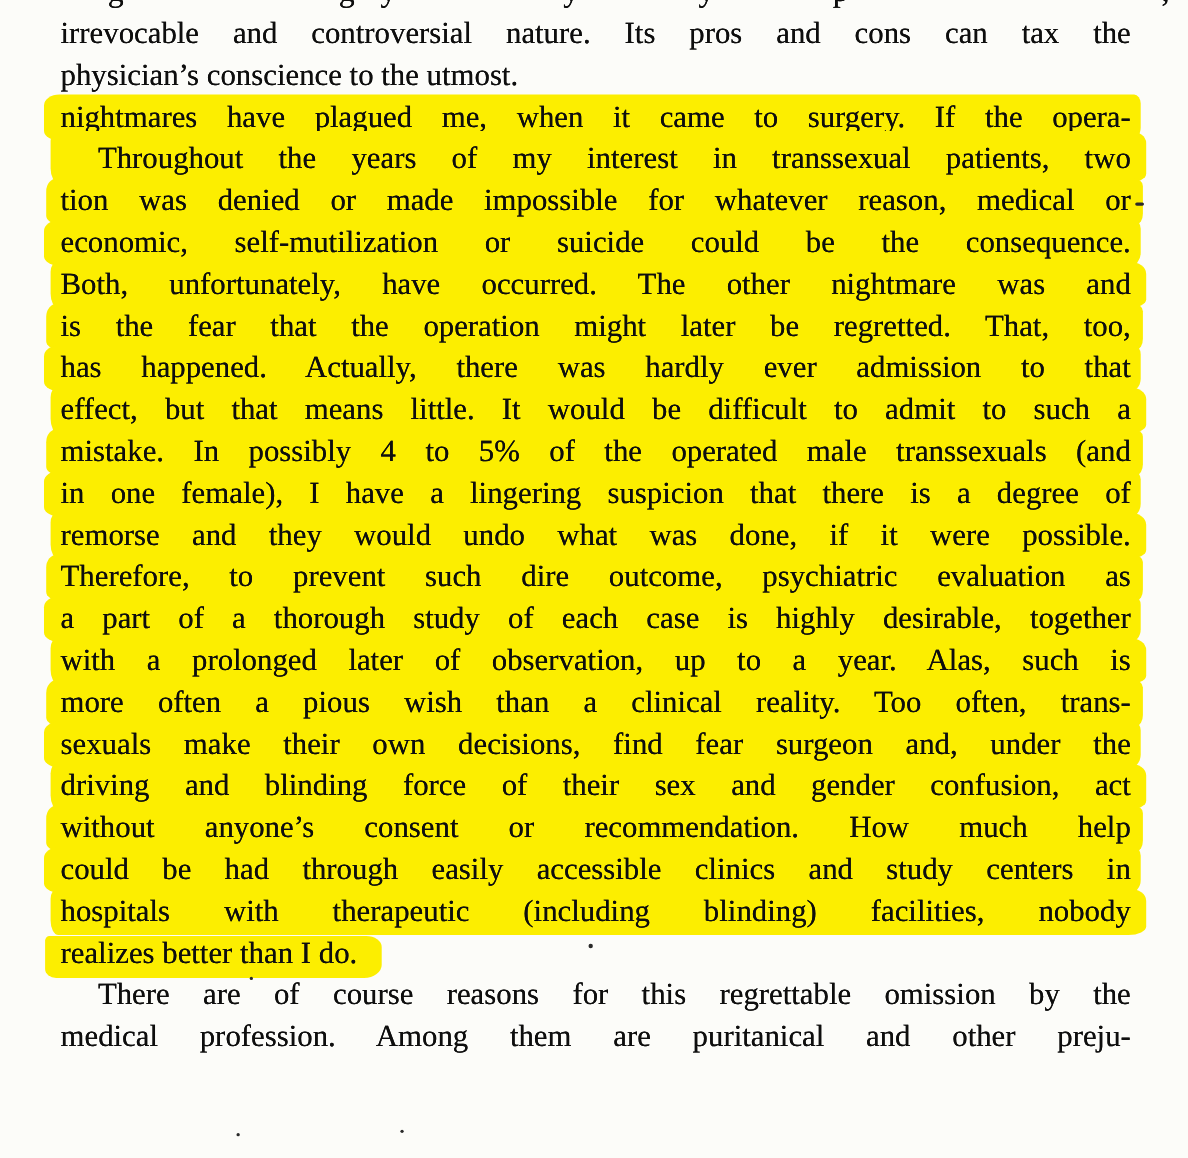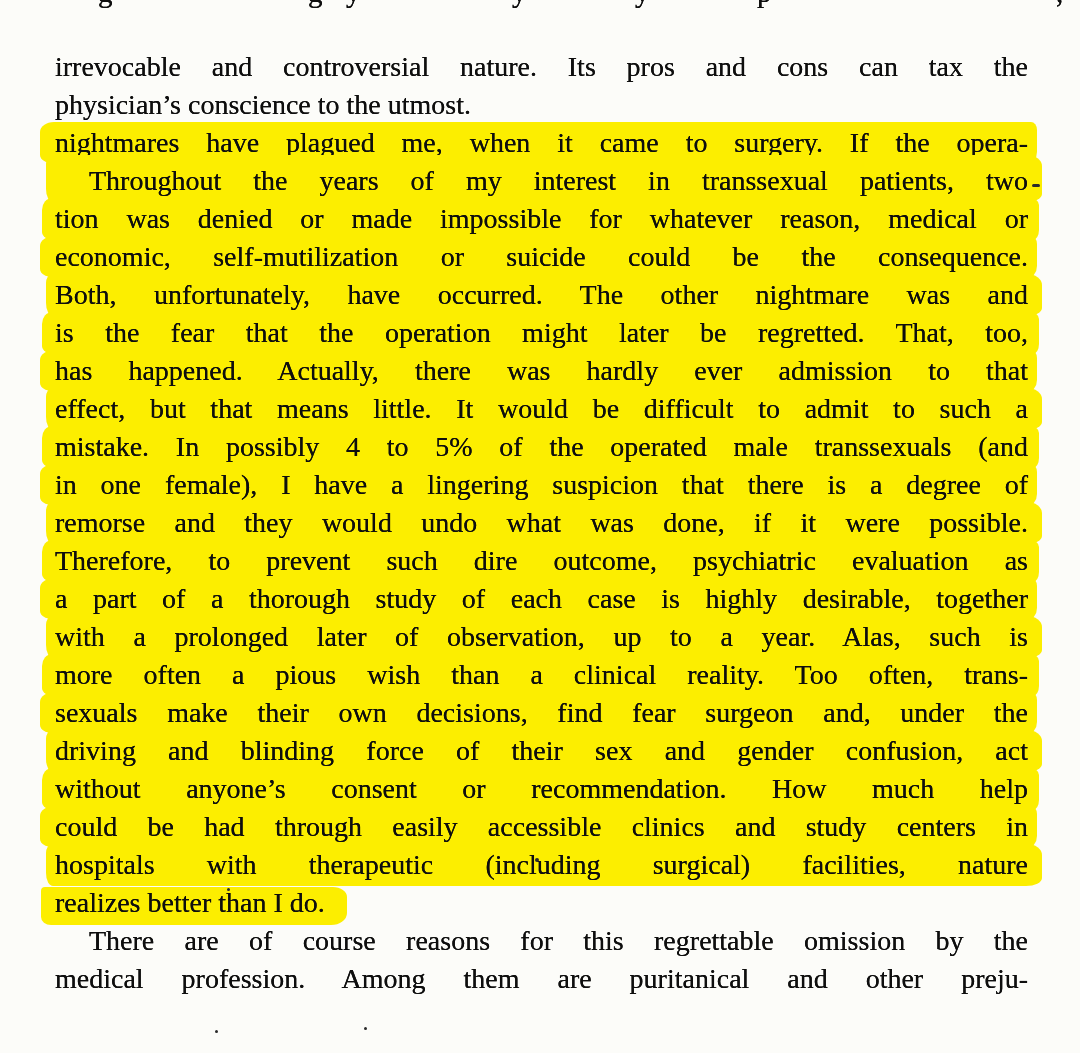--- a/index.html
+++ b/index.html
@@ -19,21 +19,21 @@
   .clip-strip{
     position:absolute;left:0;top:0;width:1080px;height:10px;
     overflow:hidden;
   }
   .clip-strip .frag{
     position:absolute;top:-24px;
     font-size:29px;line-height:33px;
     text-shadow:0 0 .5px #000;
   }
   .text-col{
-    position:absolute;left:55px;top:12px;width:973px;margin-top:36px;
+    position:absolute;left:55px;top:12px;width:973px;
   }
   .line{
     position:relative;
     height:38px;line-height:38px;
     font-size:28px;
     white-space:nowrap;
     text-shadow:0 0 .5px #111;
     z-index:0;
   }
   .justify{
@@ -99,21 +99,21 @@
       <div class="line hl justify">in one female), I have a lingering suspicion that there is a degree of</div>
       <div class="line hl justify">remorse and they would undo what was done, if it were possible.</div>
       <div class="line hl justify">Therefore, to prevent such dire outcome, psychiatric evaluation as</div>
       <div class="line hl justify">a part of a thorough study of each case is highly desirable, together</div>
       <div class="line hl justify">with a prolonged later of observation, up to a year. Alas, such is</div>
       <div class="line hl justify">more often a pious wish than a clinical reality. Too often, trans-</div>
       <div class="line hl justify">sexuals make their own decisions, find fear surgeon and, under the</div>
       <div class="line hl justify">driving and blinding force of their sex and gender confusion, act</div>
       <div class="line hl justify">without anyone’s consent or recommendation. How much help</div>
       <div class="line hl justify">could be had through easily accessible clinics and study centers in</div>
-      <div class="line hl justify">hospitals with therapeutic (including surgical) facilities, nature</div>
+      <div class="line hl justify">hospitals with therapeutic (including blinding) facilities, nobody</div>
       <div class="line hl hl-last"><span class="mark">realizes better than I do.</span></div>
     </div>
 
     <div class="line justify indent">There are of course reasons for this regrettable omission by the</div>
     <div class="line justify">medical profession. Among them are puritanical and other preju-</div>
 
   </div>
 
   <div class="speck" style="left:1032px;top:184px;width:8px;height:3px;"></div>
   <div class="speck" style="left:535px;top:858px;width:4px;height:4px;"></div>

